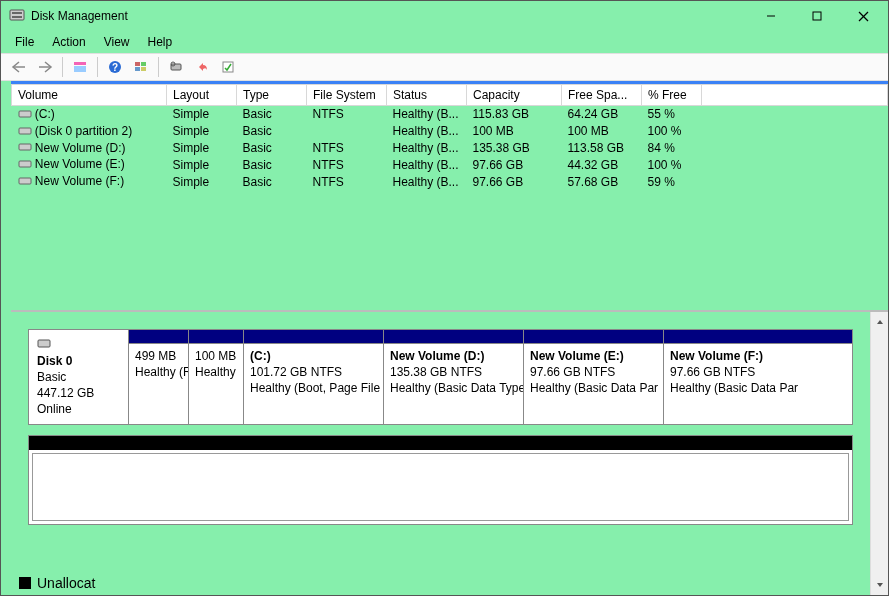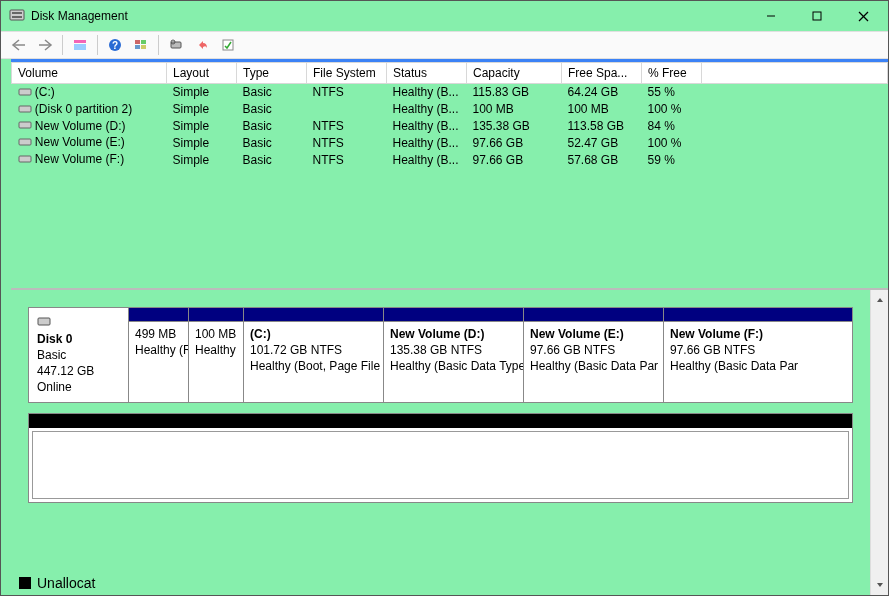--- a/index.html
+++ b/index.html
@@ -73,20 +73,26 @@
         </div>
       <div>
           <svg width="11" height="11">
             <line x1="1" y1="1" x2="10" y2="10" stroke="#000" stroke-width="1.2"></line>
             <line x1="10" y1="1" x2="1" y2="10" stroke="#000" stroke-width="1.2"></line>
           </svg>
         </div>
     </div>
   </div>
 
+  <div class="menubar">
+    <span>File</span>
+    <span>Action</span>
+    <span>View</span>
+    <span>Help</span>
+  </div>
 
   <div class="toolbar">
     <div class="tbtn">
         <svg width="16" height="12">
           <path d="M8 1 L2 6 L8 11" fill="none" stroke="#888" stroke-width="1.5"></path>
           <line x1="2" y1="6" x2="14" y2="6" stroke="#888" stroke-width="1.5"></line>
         </svg>
       </div>
     <div class="tbtn">
         <svg width="16" height="12">
@@ -206,21 +212,21 @@
             </tr>
             <tr>
               <td><span class="vicon"><svg width="14" height="10">
                     <rect x="1" y="2" width="12" height="6" rx="1" fill="#ccc" stroke="#666"></rect>
                   </svg></span> New Volume (E:)</td>
               <td>Simple</td>
               <td>Basic</td>
               <td>NTFS</td>
               <td>Healthy (B...</td>
               <td>97.66 GB</td>
-              <td>52.47 GB</td>
+              <td>44.32 GB</td>
               <td>100 %</td>
               <td></td>
             </tr>
             <tr>
               <td><span class="vicon"><svg width="14" height="10">
                     <rect x="1" y="2" width="12" height="6" rx="1" fill="#ccc" stroke="#666"></rect>
                   </svg></span> New Volume (F:)</td>
               <td>Simple</td>
               <td>Basic</td>
               <td>NTFS</td>

